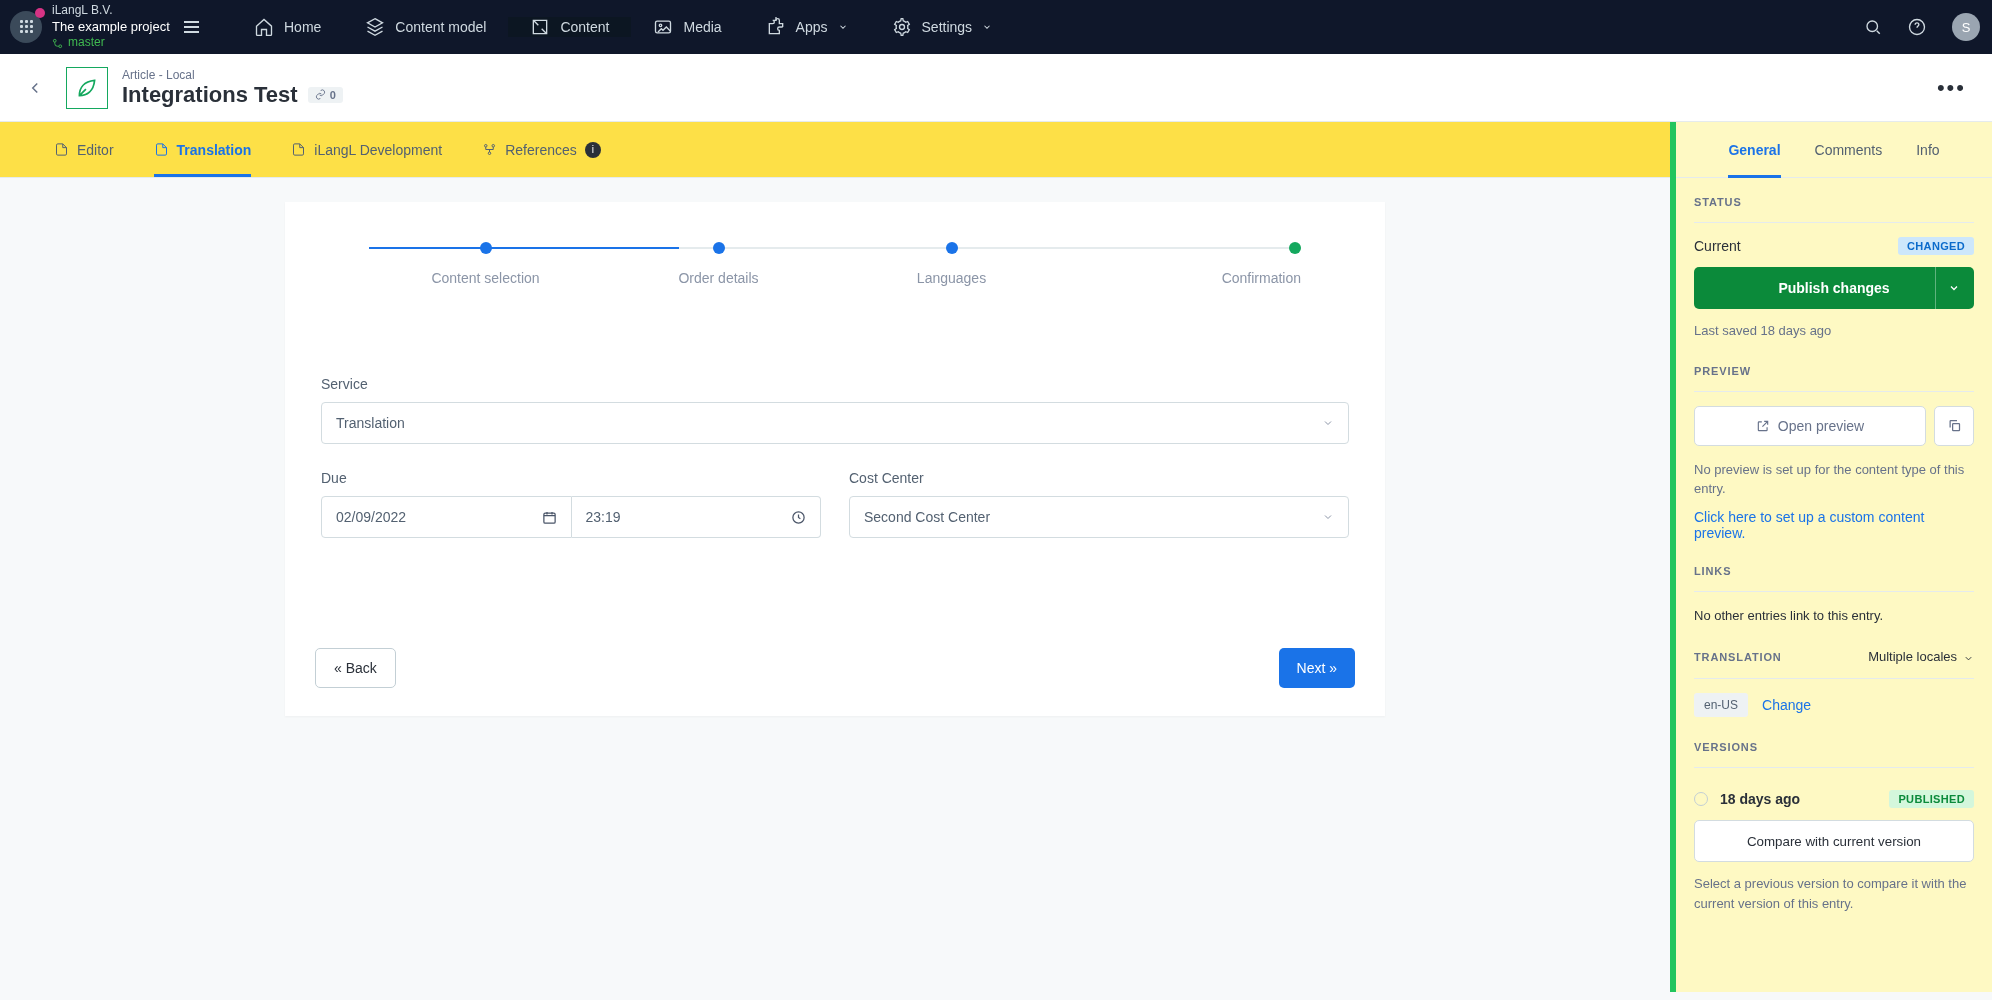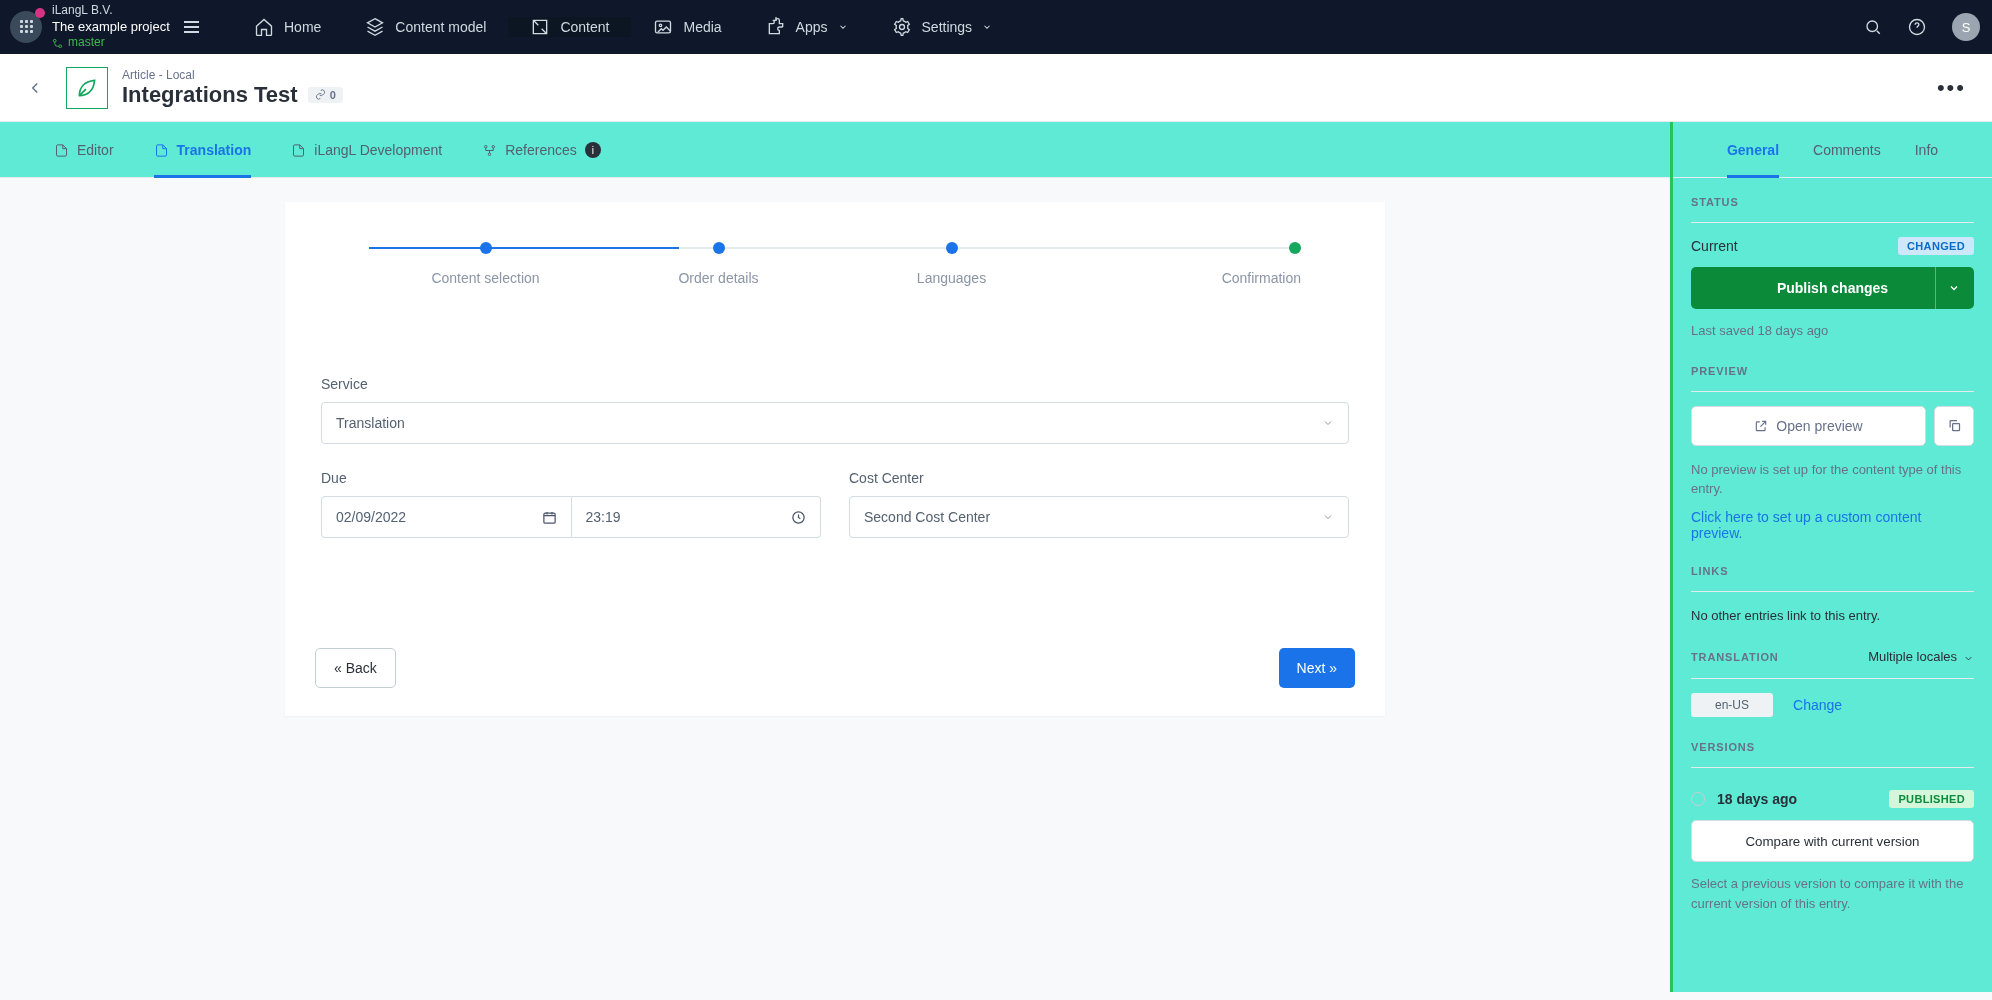--- a/index.html
+++ b/index.html
@@ -26,21 +26,21 @@
 .header{height:68px;background:#fff;border-bottom:1px solid #e5ebed;display:flex;align-items:center;padding:0 18px}
 .back-arrow{width:34px;color:#67728a;display:flex;justify-content:center;cursor:pointer}
 .entry-icon{width:42px;height:42px;border:1.5px solid #14a85e;display:flex;align-items:center;justify-content:center;margin:0 14px}
 .entry-meta .breadcrumb{font-size:12px;color:#67728a}
 .entry-title{font-size:22px;font-weight:600;display:flex;align-items:center;gap:10px}
 .link-badge{font-size:11px;background:#eef2f4;color:#67728a;padding:2px 7px;border-radius:3px;display:flex;align-items:center;gap:4px}
 .header-spacer{flex:1}
 .more-dots{font-size:22px;letter-spacing:2px;color:#2a3039;cursor:pointer;padding:0 8px}
 .layout{display:flex;height:calc(1000px - 62px - 68px)}
 .main{flex:1;display:flex;flex-direction:column;min-width:0}
-.tabs{height:56px;background:#5eead4;border-bottom:1px solid #e5ebed;display:flex;align-items:center;padding:0 54px;gap:40px}
+.tabs{height:56px;background:#fde047;border-bottom:1px solid #e5ebed;display:flex;padding:0 54px;gap:40px}
 .tab{display:flex;align-items:center;gap:8px;color:#536171;cursor:pointer;height:100%;border-bottom:3px solid transparent;margin-bottom:-1px;padding-top:3px}
 .tab.active{color:#1a73e8;border-bottom-color:#1a73e8;font-weight:600}
 .tab-badge{width:16px;height:16px;border-radius:50%;background:#2a3039;color:#fff;font-size:10px;display:flex;align-items:center;justify-content:center}
 .content-area{flex:1;padding:24px 0;overflow:auto}
 .card{width:1100px;margin:0 auto;background:#fff;box-shadow:0 1px 2px rgba(0,0,0,.04);padding:40px 24px 28px}
 .stepper{display:flex;justify-content:space-between;position:relative;margin:0 60px 90px}
 .step-line{position:absolute;top:5px;left:0;right:0;height:2px;background:#e5ebed}
 .step-line-fill{position:absolute;top:5px;left:0;width:33.3%;height:2px;background:#1a73e8}
 .step{position:relative;display:flex;flex-direction:column;align-items:center;gap:16px;flex:1}
 .step:first-child{align-items:flex-start}
@@ -56,39 +56,39 @@
 .select .chev{color:#8b95a7}
 .due-wrap{display:flex;gap:0}
 .due-wrap .input{border-radius:4px 0 0 4px;flex:1}
 .due-wrap .input.time{border-radius:0 4px 4px 0;border-left:none;flex:1}
 .field-icon{color:#4a5568}
 .form-block{margin-bottom:26px;padding:0 12px}
 .actions{display:flex;justify-content:space-between;margin-top:110px;padding:0 6px}
 .btn{height:40px;padding:0 18px;border-radius:5px;font-size:14px;cursor:pointer;display:flex;align-items:center}
 .btn-back{background:#fff;border:1px solid #c3cfd5;color:#2a3039}
 .btn-next{background:#1a73e8;border:none;color:#fff}
-.sidebar{width:322px;border-left:3px solid #22c55e;background:#5eead4;display:flex;flex-direction:column;overflow:auto}
+.sidebar{width:322px;border-left:6px solid #22c55e;background:#fef9c3;display:flex;flex-direction:column;overflow:auto}
 .side-tabs{height:56px;border-bottom:1px solid #e5ebed;display:flex;align-items:center;justify-content:center;gap:34px}
 .side-tab{color:#536171;cursor:pointer;height:100%;display:flex;align-items:center;border-bottom:3px solid transparent;margin-bottom:-1px;padding-top:3px}
 .side-tab.active{color:#1a73e8;border-bottom-color:#1a73e8;font-weight:600}
 .side-section{padding:18px 18px 6px}
 .side-heading{font-size:11px;font-weight:700;letter-spacing:.08em;color:#67728a;text-transform:uppercase;border-bottom:1px solid #e5ebed;padding-bottom:14px;margin-bottom:14px}
 .side-heading.flex{display:flex;justify-content:space-between;align-items:center}
 .status-row{display:flex;justify-content:space-between;align-items:center;margin-bottom:12px}
 .status-label{color:#2a3039}
 .badge-changed{background:#cde7fb;color:#0b6bcb;font-size:11px;font-weight:700;padding:3px 9px;border-radius:3px;letter-spacing:.03em}
 .badge-published{background:#d4f7dc;color:#0b8a3a;font-size:11px;font-weight:700;padding:3px 9px;border-radius:3px;letter-spacing:.03em}
 .publish-btn{width:100%;height:42px;background:#0b8a3a;color:#fff;border:none;border-radius:5px;font-size:14px;font-weight:600;display:flex;align-items:center;justify-content:center;position:relative;cursor:pointer}
 .publish-chev{position:absolute;right:14px;border-left:1px solid rgba(255,255,255,.35);padding-left:12px;height:100%;display:flex;align-items:center}
 .muted{color:#67728a;font-size:13px;line-height:1.5}
 .preview-row{display:flex;gap:8px;margin-bottom:14px}
 .preview-btn{flex:1;height:40px;border:1px solid #d3dce0;border-radius:5px;background:#fff;display:flex;align-items:center;justify-content:center;gap:8px;color:#67728a;cursor:pointer}
 .copy-btn{width:40px;height:40px;border:1px solid #d3dce0;border-radius:5px;background:#fff;display:flex;align-items:center;justify-content:center;color:#67728a;cursor:pointer}
 .link{color:#1a73e8;cursor:pointer}
-.locale-chip{background:#eef2f4;color:#536171;font-size:12px;padding:5px 24px;border-radius:3px;margin-right:20px}
+.locale-chip{background:#eef2f4;color:#536171;font-size:12px;padding:5px 10px;border-radius:3px;margin-right:14px}
 .trans-row{display:flex;align-items:center}
 .multi-locale{font-size:13px;color:#2a3039;display:flex;align-items:flex-end;gap:6px;font-weight:400;letter-spacing:0;text-transform:none}
 .version-row{display:flex;align-items:center;justify-content:space-between;margin-bottom:12px}
 .version-left{display:flex;align-items:center;gap:12px}
 .radio{width:14px;height:14px;border:1.5px solid #c3cfd5;border-radius:50%}
 .compare-btn{width:100%;height:42px;border:1px solid #d3dce0;border-radius:5px;background:#fff;color:#2a3039;cursor:pointer}
 .saved-text{margin-top:12px}
 svg.nav-ic{width:20px;height:20px;stroke:#cfd9e0;fill:none;stroke-width:1.6}
 svg.tab-ic{width:15px;height:15px;stroke:currentColor;fill:none;stroke-width:1.6}
 svg.leaf{stroke:#14a85e;fill:none;stroke-width:1.6}

